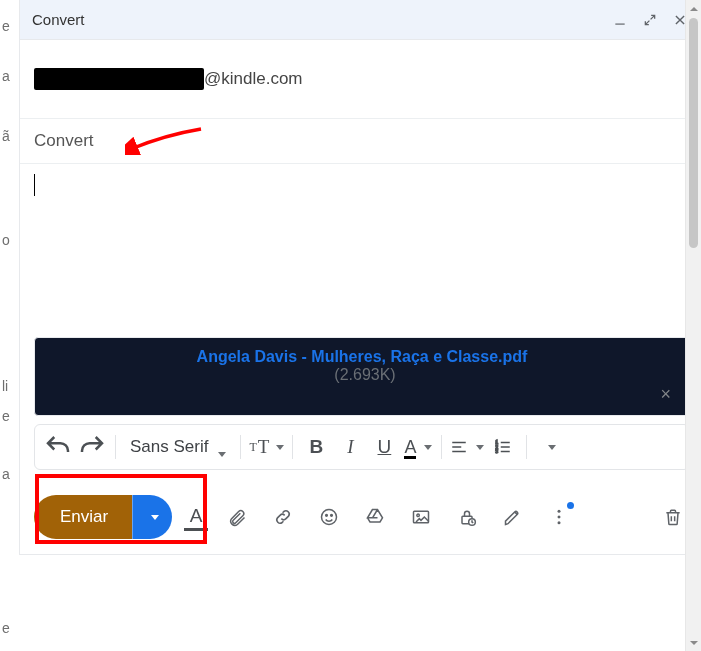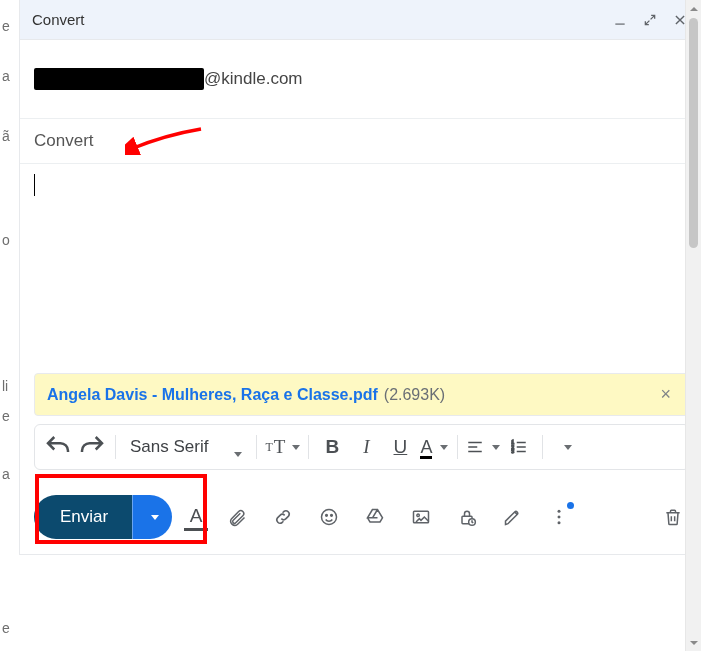--- a/index.html
+++ b/index.html
@@ -54,47 +54,48 @@
   .arrow { position:absolute; left:105px; top:6px; pointer-events:none;}
   .arrow svg { width:80px; height:30px;}
 
   
   .bodyarea { flex:1; padding: 10px 14px; font-size:17px; color:#222; position:relative;}
   .cursor { display:inline-block; width:1px; height:22px; background:#000; vertical-align:middle;}
 
   
   .attach-wrap { padding: 0 14px 8px 14px;}
   .attach {
-    background:#fef9c3;
+    background:#0f172a;
     border:1px solid #e8eaed;
     border-radius:4px;
     padding:10px 12px;
     display:flex;
     align-items:center;
     font-size:16px;
+    flex-direction:column;
   }
   .attach-name { color:#1a73e8; font-weight:600; }
   .attach-size { color:#6a6f75; margin-left:6px;text-align:center; }
   .attach-x { margin-left:auto; color:#808488; font-size:18px; cursor:pointer; padding:0 6px;}
 
   
   .fmtbar {
     margin: 0 14px 10px 14px;
     border:1px solid #e3e5e8;
     border-radius:6px;
     height:46px;
     display:flex;
     align-items:center;
     padding:0 8px;
     gap:4px;
     color:#4c5054;
   }
   .fbtn { min-width:30px; height:30px; display:flex; align-items:center; justify-content:center; cursor:pointer; border-radius:4px;}
   .fsep { width:1px; height:24px; background:#e1e3e6; margin:0 4px;}
-  .ffont { display:flex; align-items:flex-end; gap:22px; padding:0 6px; cursor:pointer; font-size:17px; color:#3f4246;}
+  .ffont { display:flex; align-items:flex-end; gap:6px; padding:0 6px; cursor:pointer; font-size:17px; color:#3f4246;}
   .ffont .caret, .caret { width:0;height:0;border-left:4px solid transparent;border-right:4px solid transparent;border-top:5px solid #6a6e72; margin-left:4px;}
   .tt { font-size:14px; position:relative;}
   .tt .big { font-size:19px;}
   .serif { font-family: Georgia, 'Times New Roman', serif; }
   .fB { font-weight:700; font-size:19px;}
   .fI { font-style:italic; font-size:19px; font-family:Georgia,serif;}
   .fU { text-decoration:underline; font-size:19px;}
   .fA { font-size:18px; position:relative;}
   .fA-under { position:absolute; left:0; right:0; bottom:-1px; height:3px; background:#000;}
   .align svg, .list svg { width:18px; height:18px;}
@@ -106,21 +107,21 @@
     align-items:center;
     padding:0 14px;
     gap:12px;
   }
   .sendgrp {
     display:flex;
     align-items:stretch;
     height:44px;
   }
   .send {
-    background:#0c4a6e;
+    background:#a16207;
     color:#fff;
     border:none;
     border-radius:22px 0 0 22px;
     padding:0 24px 0 26px;
     font-size:17px;
     font-weight:500;
     cursor:pointer;
     display:flex; align-items:center;
   }
   .send-dd {

